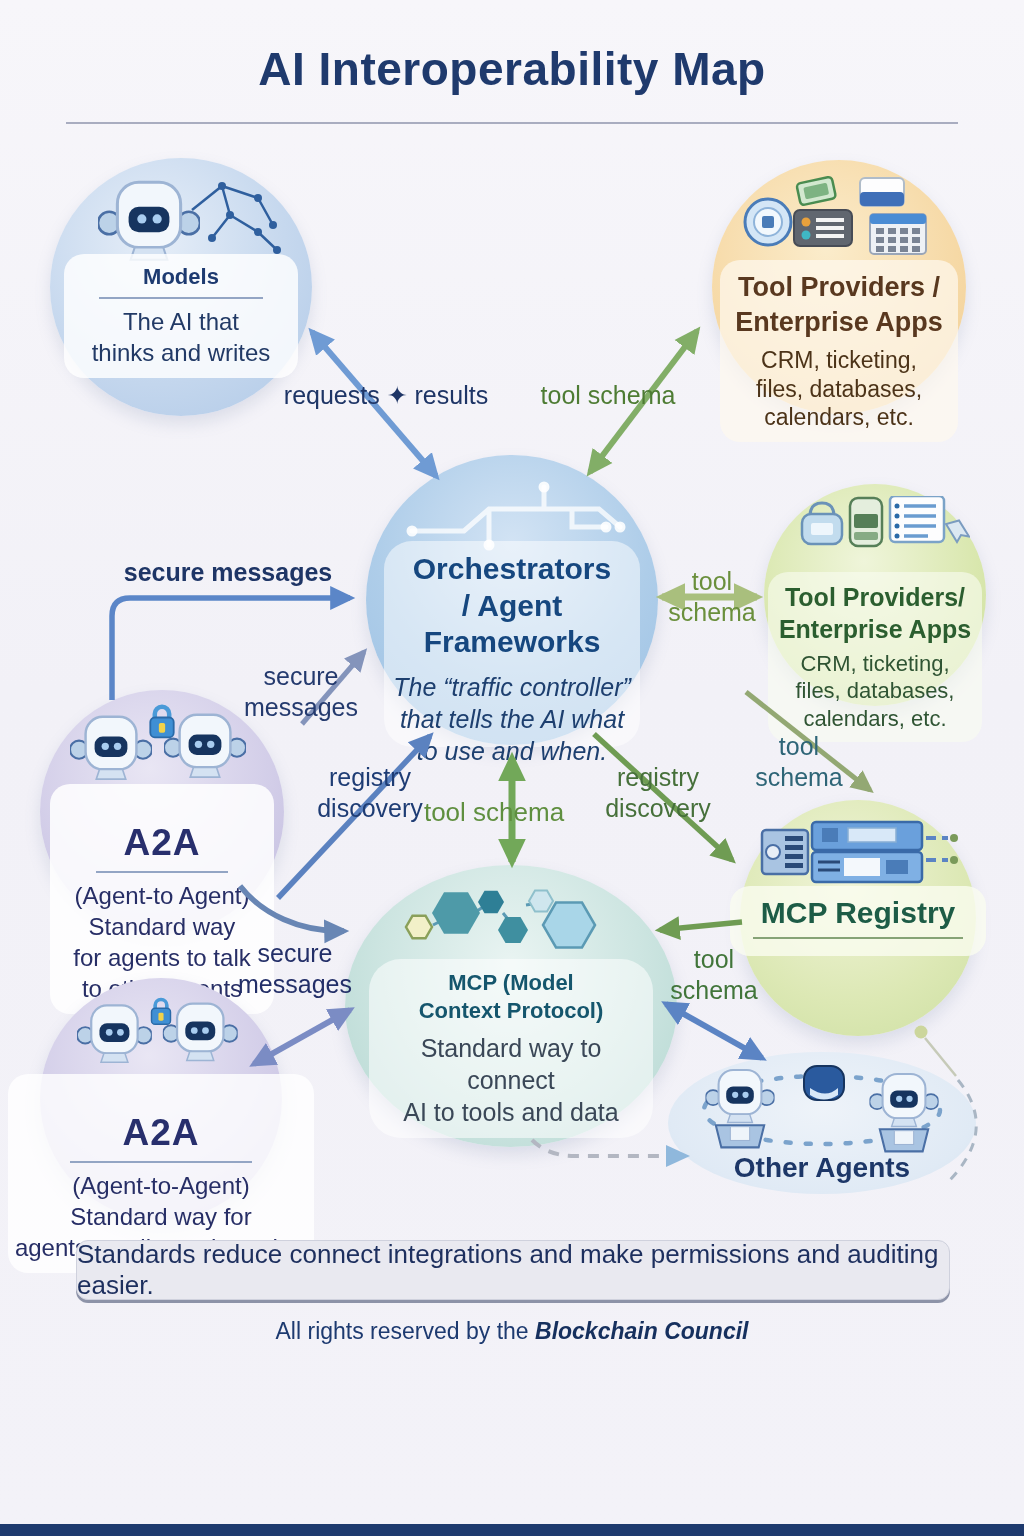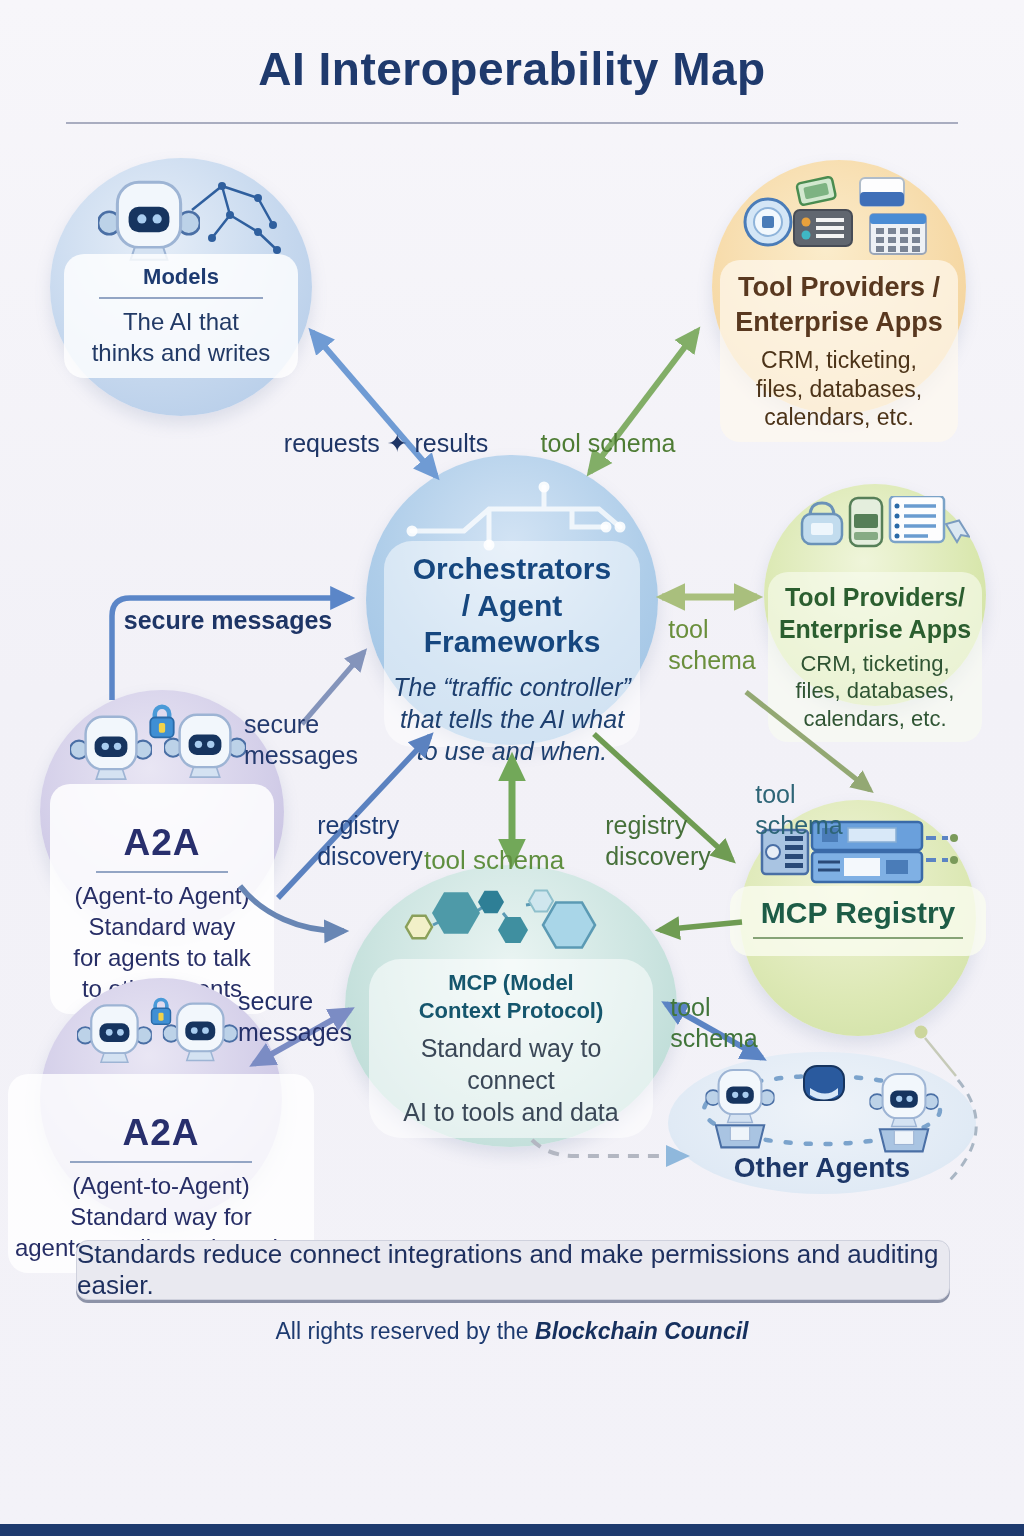--- a/index.html
+++ b/index.html
@@ -48,21 +48,21 @@
   .registry .n-desc{font-size:24px;color:#1e4f39;line-height:1.3;margin-top:4px;}
   .registry .n-hr{background:#86a376;width:86%;}
   .mcp .band{top:94px;left:24px;right:24px;background:rgba(255,255,255,.55);border-radius:32px;}
   .mcp .n-title{font-size:22px;color:#15566d;line-height:1.26;}
   .mcp .n-desc{font-size:25px;color:#3a4757;line-height:1.28;margin-top:8px;}
   .other-label{position:absolute;top:100px;left:0;width:100%;text-align:center;
     font-size:28px;font-weight:bold;color:#1d3768;}
 
   .arrows{position:absolute;left:0;top:0;z-index:4;pointer-events:none;}
   .elabel{position:absolute;transform:translate(-50%,-50%);font-size:25px;line-height:1.22;
-    text-align:left;white-space:pre-line;z-index:5;margin-top:48px;}
+    text-align:center;white-space:pre-line;z-index:5;}
 
   .banner{position:absolute;left:76px;top:1240px;width:872px;height:58px;background:#e9e9f0;
     border:1px solid #cfd1dd;border-radius:12px;box-shadow:0 3px 0 #8d93a8;display:flex;
     align-items:center;justify-content:center;font-size:26px;color:#1d2f5e;z-index:3;}
   .rights{position:absolute;top:1318px;left:0;width:100%;text-align:center;font-size:23px;color:#1d3a70;z-index:3;}
   .rights .brand{font-weight:bold;font-style:italic;color:#16305e;}
   .bottom-strip{position:absolute;left:0;top:1524px;width:100%;height:12px;background:#1e3a6e;z-index:3;}
 </style>
 </head>
 <body>

